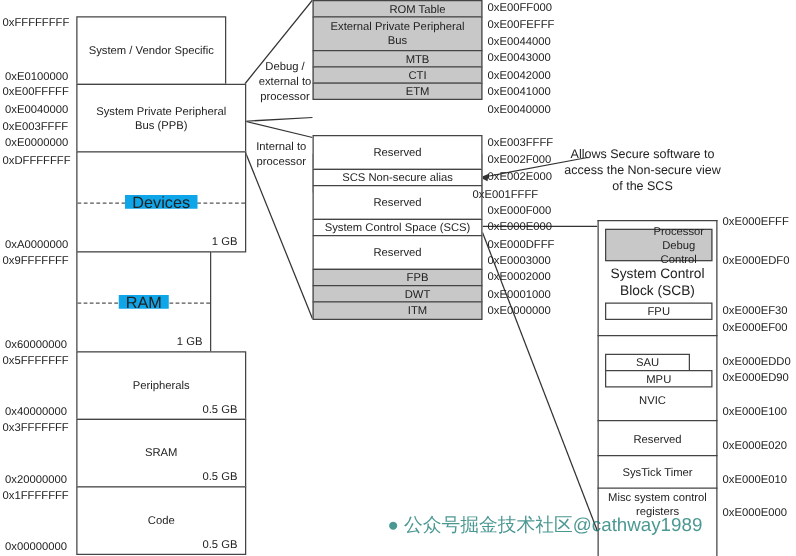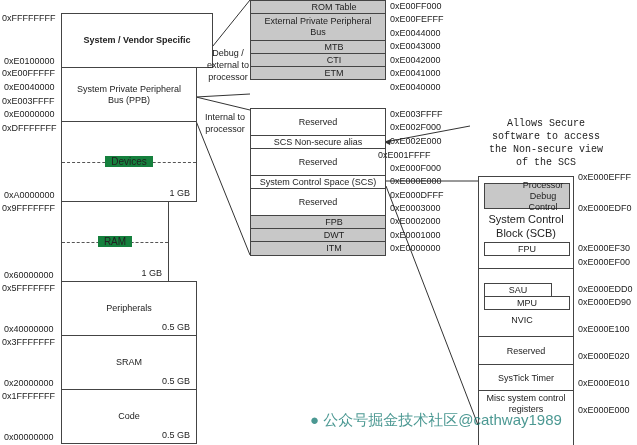--- a/index.html
+++ b/index.html
@@ -6,41 +6,41 @@
   body { width:637px; height:445px; position:relative; overflow:hidden;
          font-family:"Liberation Sans", sans-serif; color:#222; }
   .abs { position:absolute; }
   .addr { position:absolute; font-size:9px; color:#222; white-space:nowrap; line-height:11px; }
   .blk { position:absolute; box-sizing:border-box; border:1px solid #444; background:#fff;
          display:flex; align-items:center; justify-content:center; text-align:center;
          font-size:9px; line-height:11px; }
   .blk.g { background:#c8c8c8;padding-left:32px; }
   .size { position:absolute; right:6px; bottom:2px; font-size:9px; }
   .dash { position:absolute; left:0; right:0; top:50%; border-top:1px dashed #555; }
-  .dlabel { position:relative; background:#15803d; padding:0 6px; z-index:1; font-size:10px; }
+  .dlabel { position:relative; background:#0ea5e9; padding:0 6px; z-index:1; font-size:13px; }
   .note { position:absolute; font-size:10px; text-align:center; line-height:13px; }
   svg.lines { position:absolute; left:0; top:0; }
   .wm { position:absolute; font-size:15px; color:#0f766e; opacity:.75; white-space:nowrap; }
 </style>
 </head>
 <body>
 
 <svg class="lines" width="637" height="445">
   <line x1="196" y1="67" x2="250" y2="0" stroke="#333" stroke-width="1"></line>
   <line x1="196" y1="97" x2="250" y2="94" stroke="#333" stroke-width="1"></line>
   <line x1="196" y1="97" x2="250" y2="110" stroke="#333" stroke-width="1"></line>
   <line x1="196" y1="121" x2="250" y2="255" stroke="#333" stroke-width="1"></line>
   <line x1="386" y1="181" x2="478" y2="181" stroke="#333" stroke-width="1"></line>
   <line x1="386" y1="186" x2="478" y2="425" stroke="#333" stroke-width="1"></line>
   <line x1="385" y1="142" x2="470" y2="126" stroke="#333" stroke-width="1"></line>
   <polygon points="384,142 391,139 390,145" fill="#333"></polygon>
 </svg>
 
 <div>
-  <div class="blk" style="left:61px;top:13px;width:152px;height:55px;font-weight:bold;">
+  <div class="blk" style="left:61px;top:13px;width:120px;height:55px;">
     <span>System / Vendor Specific</span>
   </div>
   <div class="blk" style="left:61px;top:67px;width:136px;height:55px;padding:0 6px;">
     <span>System Private Peripheral Bus (PPB)</span>
   </div>
   <div class="blk" style="left:61px;top:121px;width:136px;height:81px;">
     <div class="dash"></div>
     <span class="dlabel">Devices</span>
     <span class="size">1 GB</span>
   </div>
@@ -143,21 +143,21 @@
   <span class="addr" style="left:378px;top:150px;">0xE001FFFF</span>
   <span class="addr" style="left:390px;top:163px;">0xE000F000</span>
   <span class="addr" style="left:390px;top:176px;">0xE000E000</span>
   <span class="addr" style="left:390px;top:190px;">0xE000DFFF</span>
   <span class="addr" style="left:390px;top:203px;">0xE0003000</span>
   <span class="addr" style="left:390px;top:216px;text-align:right;">0xE0002000</span>
   <span class="addr" style="left:390px;top:230px;">0xE0001000</span>
   <span class="addr" style="left:390px;top:243px;">0xE0000000</span>
 </div>
 
-<div class="note" style="left:480px;top:117px;width:132px;font-family:Liberation Mono, monospace;">Allows Secure software to access the Non-secure view of the SCS</div>
+<div class="note" style="left:448px;top:117px;width:132px;">Allows Secure software to access the Non-secure view of the SCS</div>
 
 <div>
   <div class="blk" style="left:478px;top:176px;width:96px;height:269px;border-bottom:none;"></div>
   <div class="blk g" style="left:484px;top:183px;width:86px;height:26px;">
       <span>Processor Debug Control</span>
     </div>
   <div class="note" style="left:480px;top:212px;width:92px;font-size:11px;line-height:14px;">System Control Block (SCB)</div>
   <div class="blk" style="left:484px;top:242px;width:86px;height:14px;">
       <span>FPU</span>
     </div>

